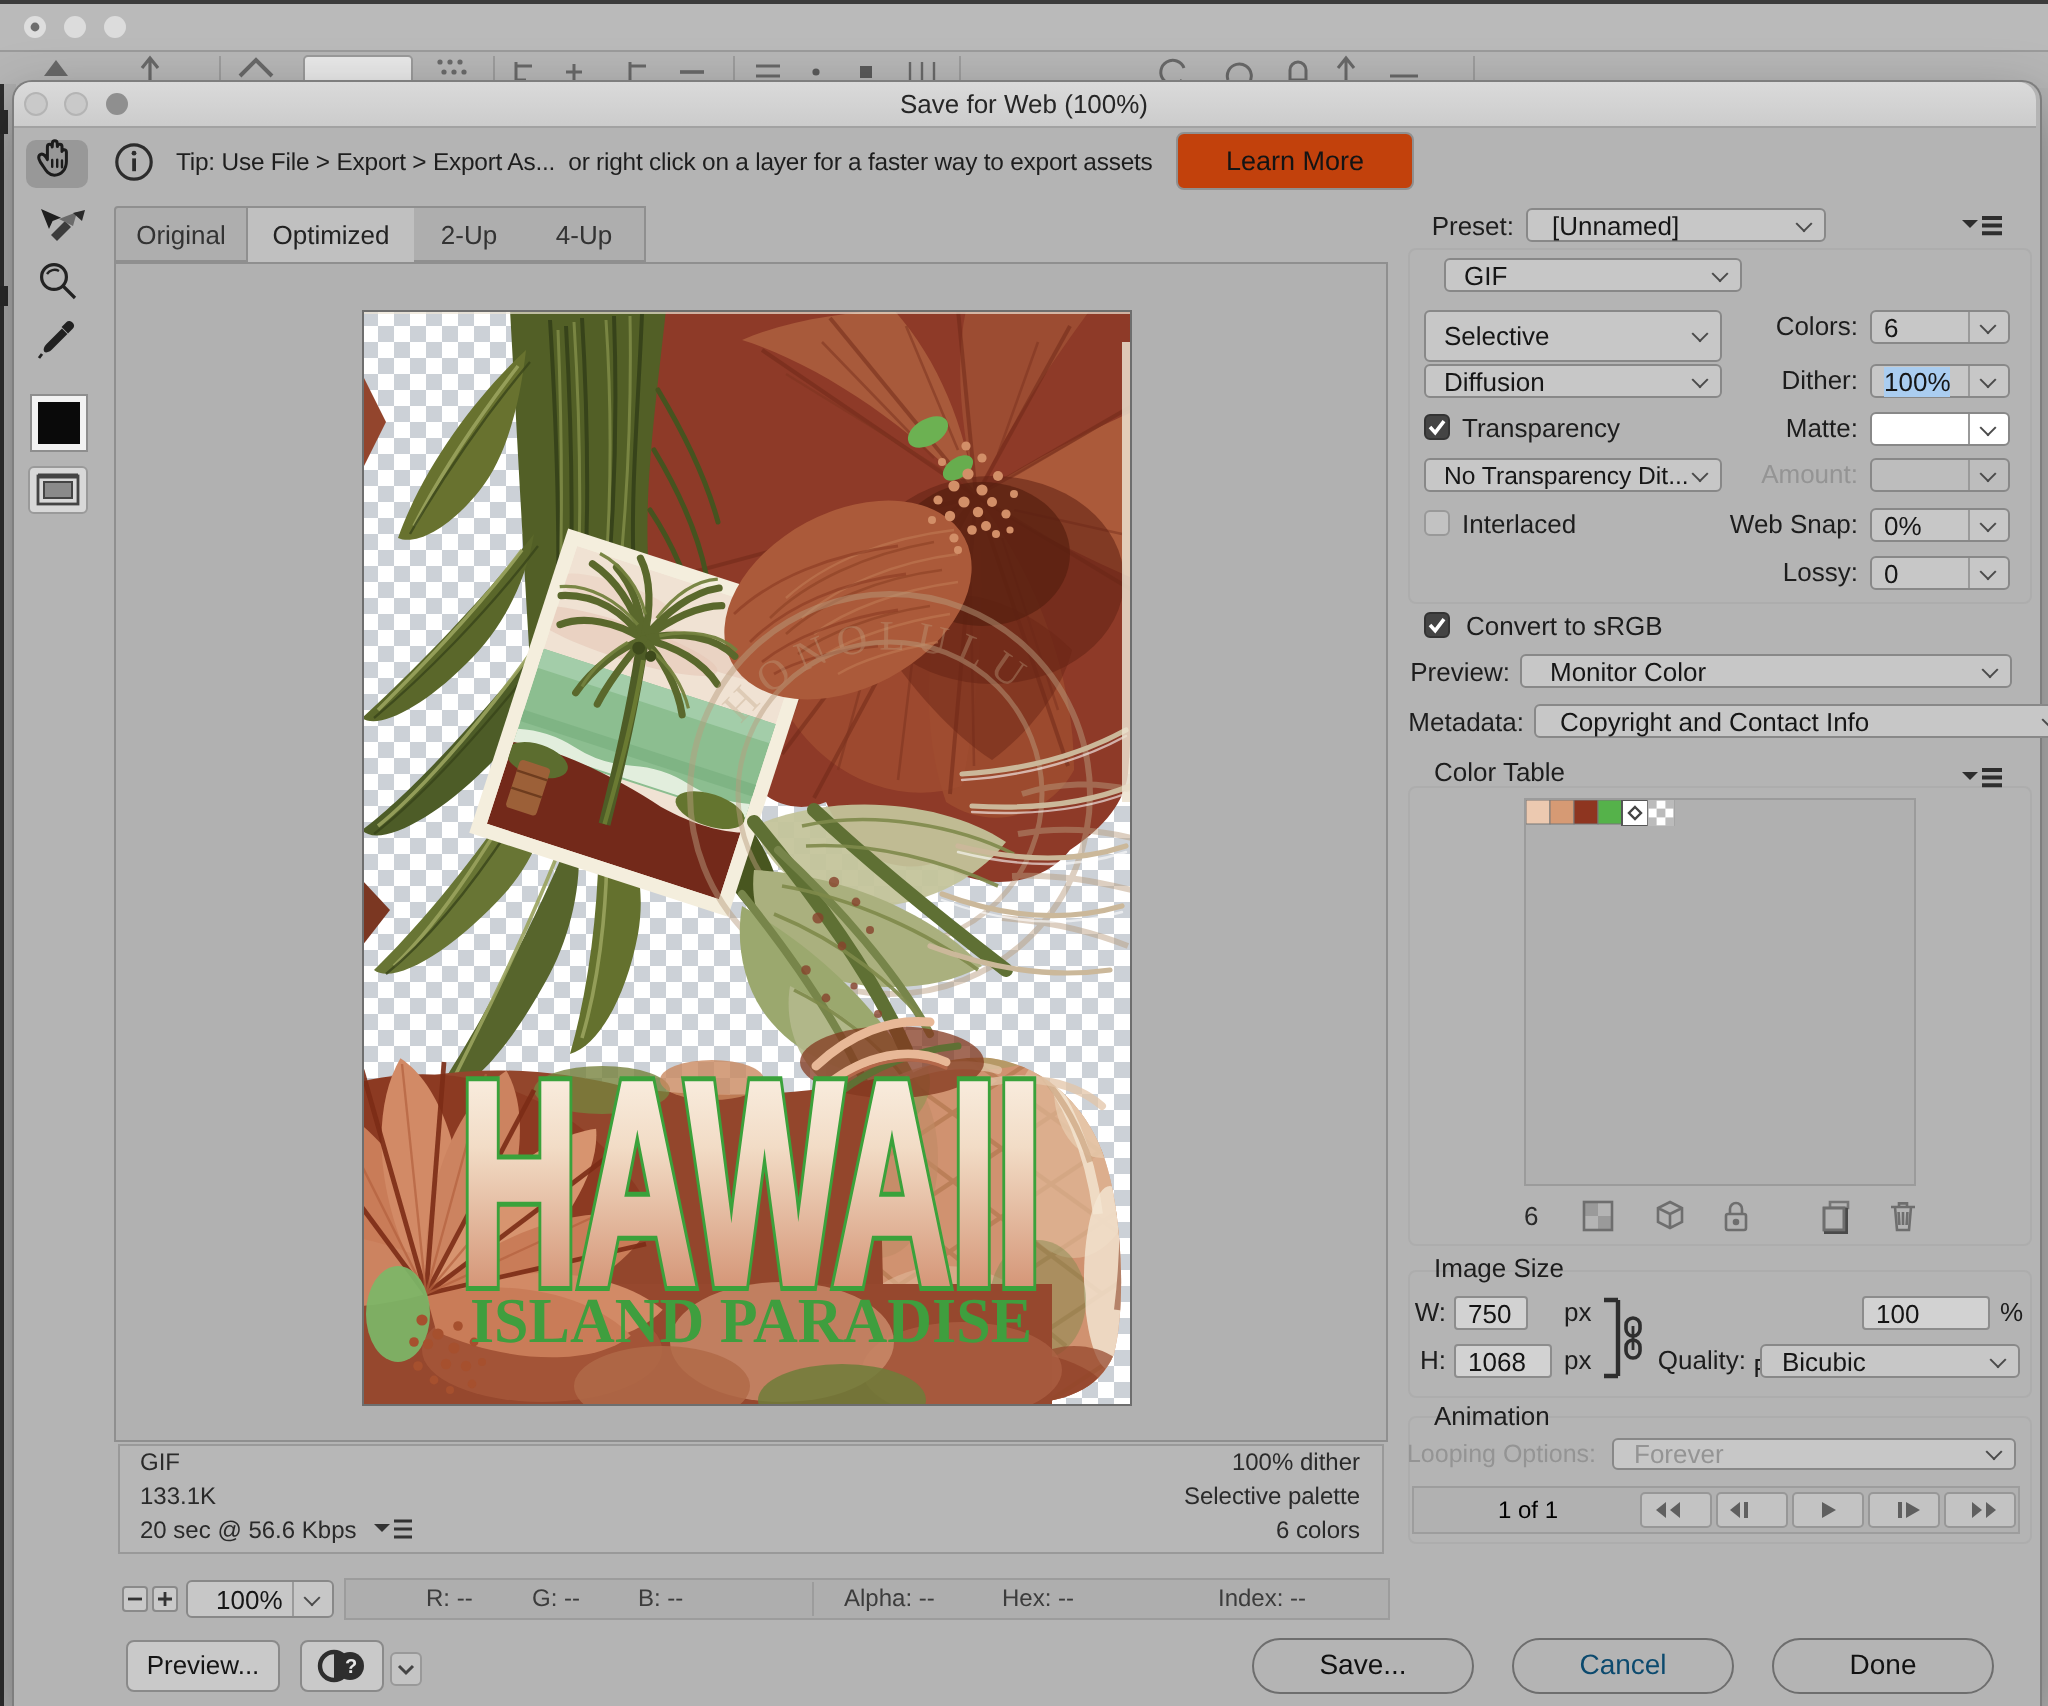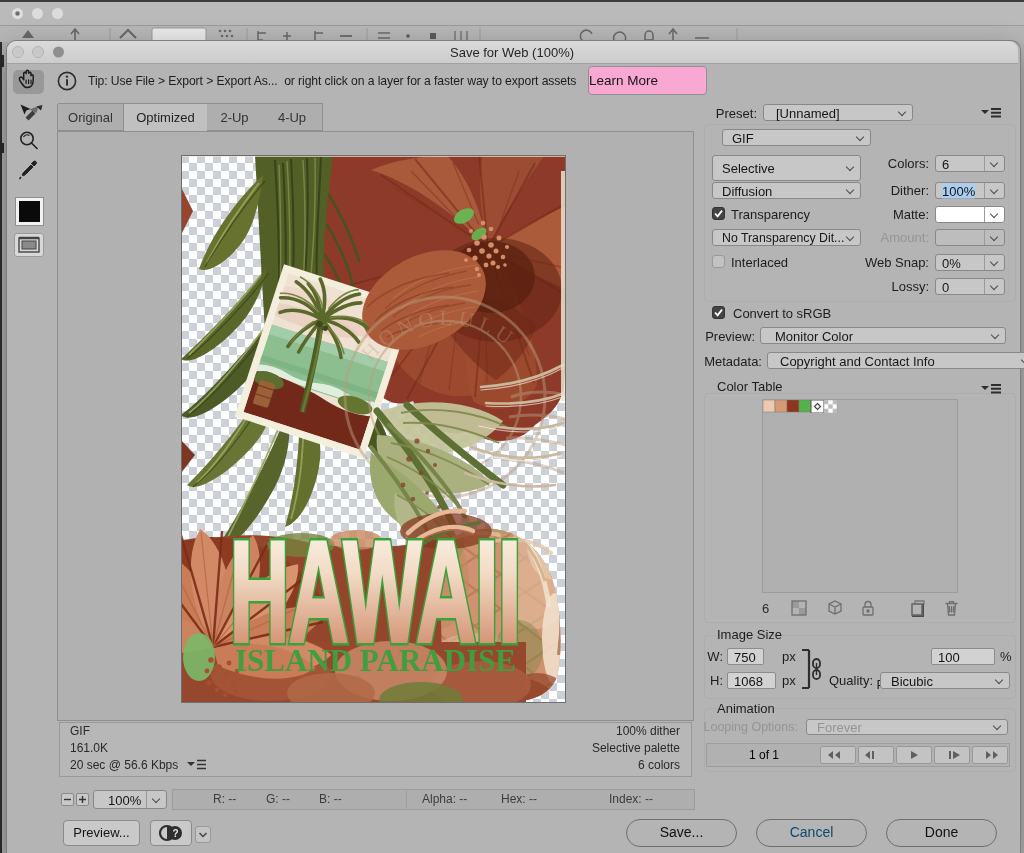--- a/index.html
+++ b/index.html
@@ -84,22 +84,22 @@
   <circle cx="51.5" cy="11" r="5.5" fill="#8f8f8f"></circle>
 </svg>
 <div class="abs" style="left:512px;top:52px;transform:translate(-50%,-50%);font-size:13px;color:#262626;">Save for Web (100%)</div>
 
 <svg class="abs" style="left:57px;top:71px;" width="20" height="20">
   <circle cx="10" cy="10" r="8.6" fill="none" stroke="#2c2c2c" stroke-width="1.6"></circle>
   <rect x="9.1" y="8.2" width="1.9" height="6.4" fill="#2c2c2c"></rect>
   <circle cx="10" cy="5.6" r="1.2" fill="#2c2c2c"></circle>
 </svg>
 <div class="abs" style="left:88px;top:81px;transform:translateY(-50%);font-size:12.2px;color:#1e1e1e;letter-spacing:-0.1px;">Tip: Use File &gt; Export &gt; Export As...&nbsp; or right click on a layer for a faster way to export assets</div>
-<div class="abs" style="left:588px;top:66px;width:119px;height:29px;background:#f9a8d4;border:1px solid #909090;
-     border-radius:4px;box-sizing:border-box;font-size:13.5px;color:#141414;line-height:27px;">Learn More</div>
+<div class="abs" style="left:588px;top:66px;width:119px;height:29px;background:#c2410c;border:1px solid #909090;
+     border-radius:4px;box-sizing:border-box;font-size:13.5px;color:#141414;text-align:center;line-height:27px;">Learn More</div>
 
 <div class="abs" style="left:13px;top:70px;width:31px;height:24px;background:#989898;border-radius:5px;"></div>
 <svg class="abs" style="left:13px;top:68px;" width="31" height="200" viewBox="0 0 31 200">
 
   <g transform="translate(15.5,14)" stroke="#1c1c1c" stroke-width="1.5" fill="none" stroke-linecap="round" stroke-linejoin="round">
     <path d="M-7,1 c-2,-2.5 -3,-5 -1.2,-5.8 c1.4,-0.6 2.6,1 3.4,2.6 l0,-6.3 c0,-1.8 2.4,-1.8 2.4,0 l0.1,-1.8 c0,-1.8 2.4,-1.8 2.4,0 l0.1,1.6 c0.2,-1.6 2.3,-1.5 2.3,0.1 l0,2.3 c0.3,-1.3 2.2,-1.1 2.2,0.4 l0,4.5 c0,4.2 -2.6,7 -6,7 c-2.8,0 -4.2,-2.2 -5.7,-4.6 z"></path>
     <path d="M-2.4,-2 v3.4 M0.1,-2.2 v3.6 M2.5,-1.8 v3.4" stroke-width="1.2"></path>
   </g>
 
   <g transform="translate(15.5,43.5)">
@@ -138,21 +138,21 @@
      font-size:13px;color:#222;text-align:center;line-height:27px;">Optimized</div>
 <div class="abs" style="left:207px;top:103px;width:56px;height:28px;background:#aeaeae;border:1px solid #8f8f8f;border-left:none;box-sizing:border-box;
      font-size:13px;color:#333;text-align:center;line-height:27px;">2-Up</div>
 <div class="abs" style="left:262px;top:103px;width:61px;height:28px;background:#aeaeae;border:1px solid #8f8f8f;border-left:none;box-sizing:border-box;
      font-size:13px;color:#333;text-align:center;line-height:27px;">4-Up</div>
 
 <div class="abs" style="left:57px;top:131px;width:637px;height:590px;background:#b1b1b1;border:1px solid #8f8f8f;box-sizing:border-box;"></div>
 
 <div class="abs" style="left:59px;top:722px;width:633px;height:55px;background:#b7b7b7;border:1px solid #999;box-sizing:border-box;"></div>
 <div class="abs" style="left:70px;top:731px;transform:translateY(-50%);font-size:12px;color:#2a2a2a;">GIF</div>
-<div class="abs" style="left:70px;top:748px;transform:translateY(-50%);font-size:12px;color:#2a2a2a;">161.0K</div>
+<div class="abs" style="left:70px;top:748px;transform:translateY(-50%);font-size:12px;color:#2a2a2a;">133.1K</div>
 <div class="abs" style="left:70px;top:765px;transform:translateY(-50%);font-size:12px;color:#2a2a2a;">20 sec @ 56.6 Kbps</div>
 <svg class="abs" style="left:187px;top:759px;" width="20" height="12">
     <path d="M0,3 l4,4 4,-4 z" fill="#333"></path>
     <path d="M10,1.5 h9 M10,5.5 h9 M10,9.5 h9" stroke="#333" stroke-width="1.6"></path>
   </svg>
 <div class="abs" style="left:680px;top:731px;transform:translate(-100%,-50%);font-size:12px;color:#2a2a2a;">100% dither</div>
 <div class="abs" style="left:680px;top:748px;transform:translate(-100%,-50%);font-size:12px;color:#2a2a2a;">Selective palette</div>
 <div class="abs" style="left:680px;top:765px;transform:translate(-100%,-50%);font-size:12px;color:#2a2a2a;">6 colors</div>
 
 <div class="abs" style="left:61px;top:793px;width:13px;height:13px;background:#c9c9c9;border:1px solid #8a8a8a;border-radius:2px;box-sizing:border-box;"></div>

